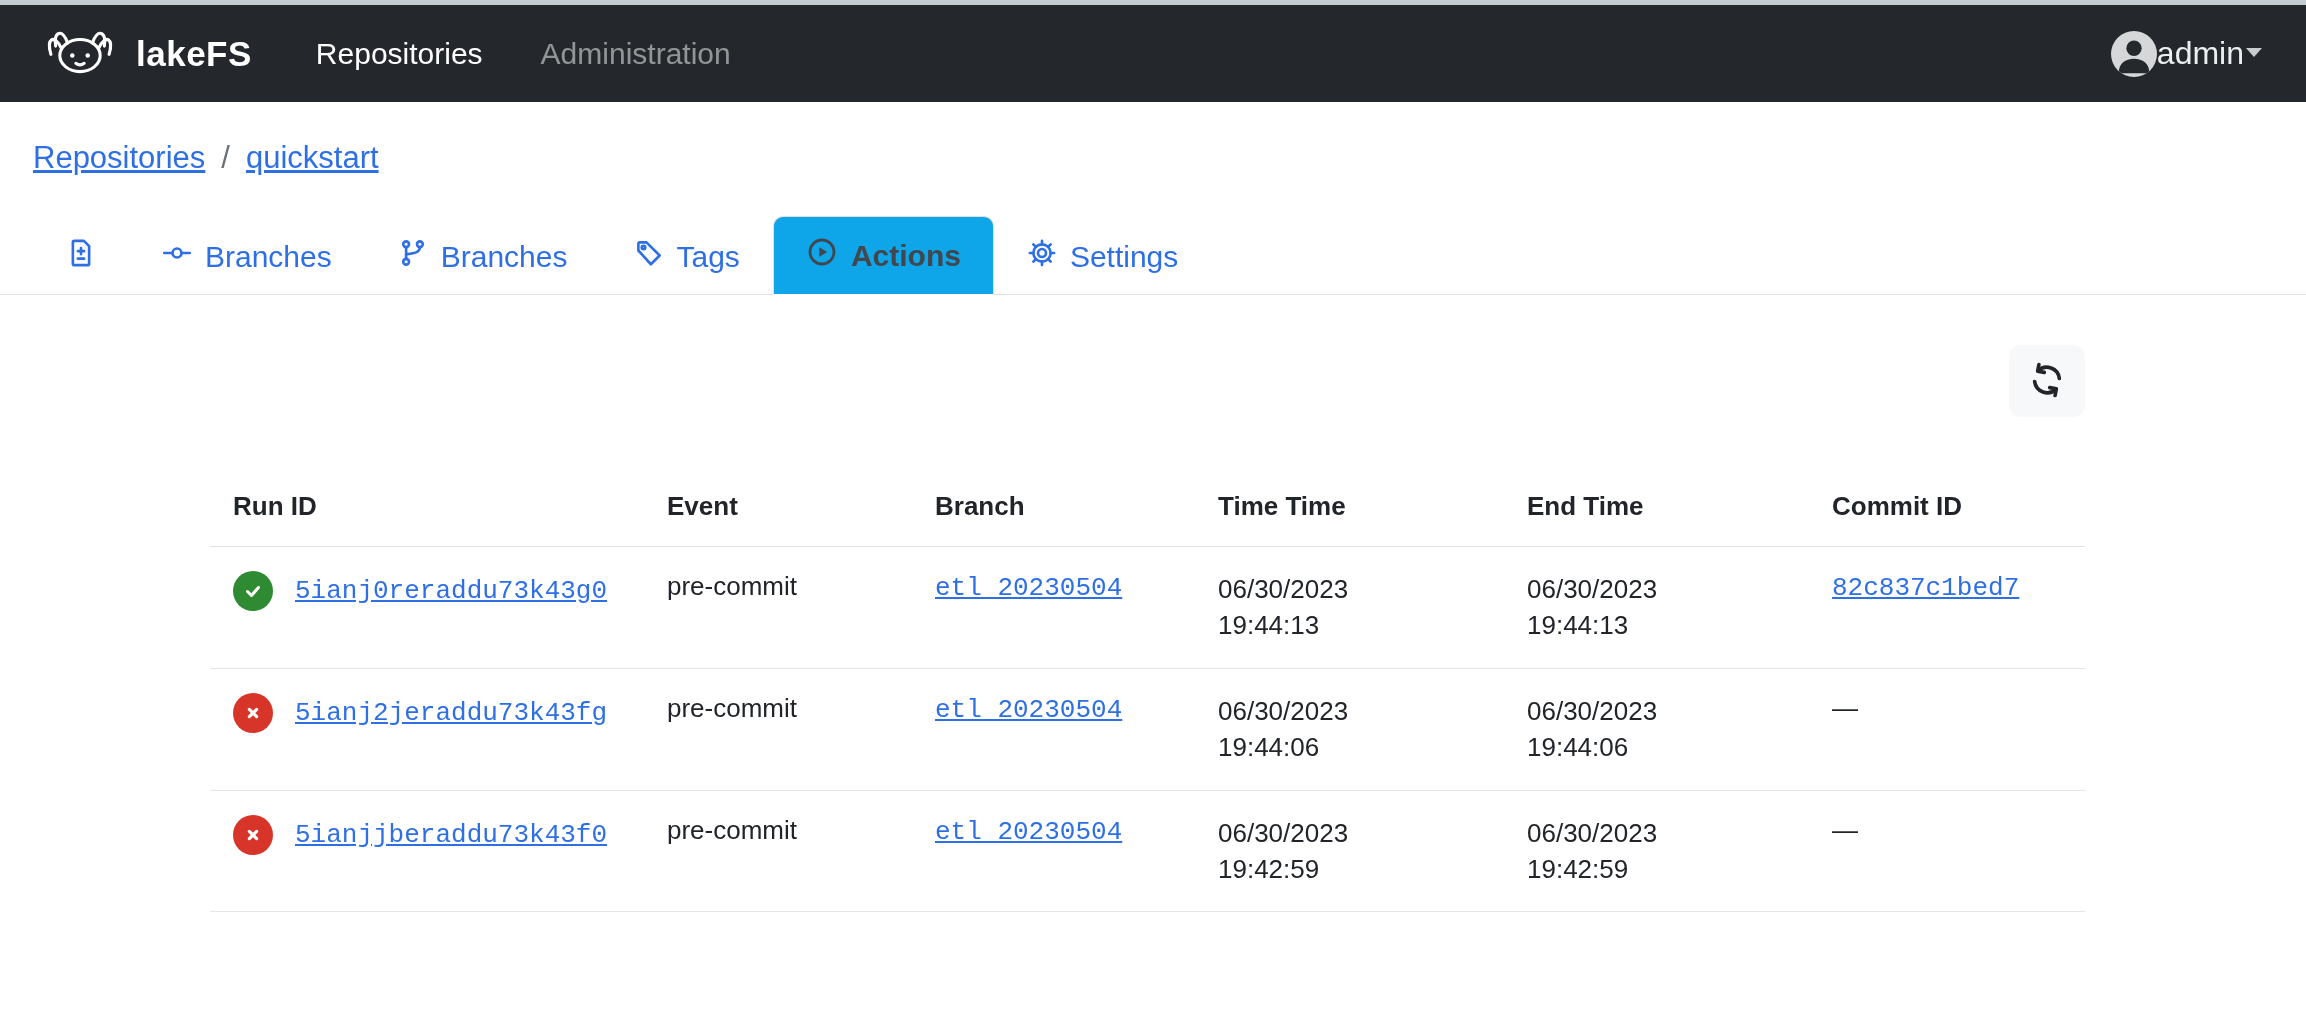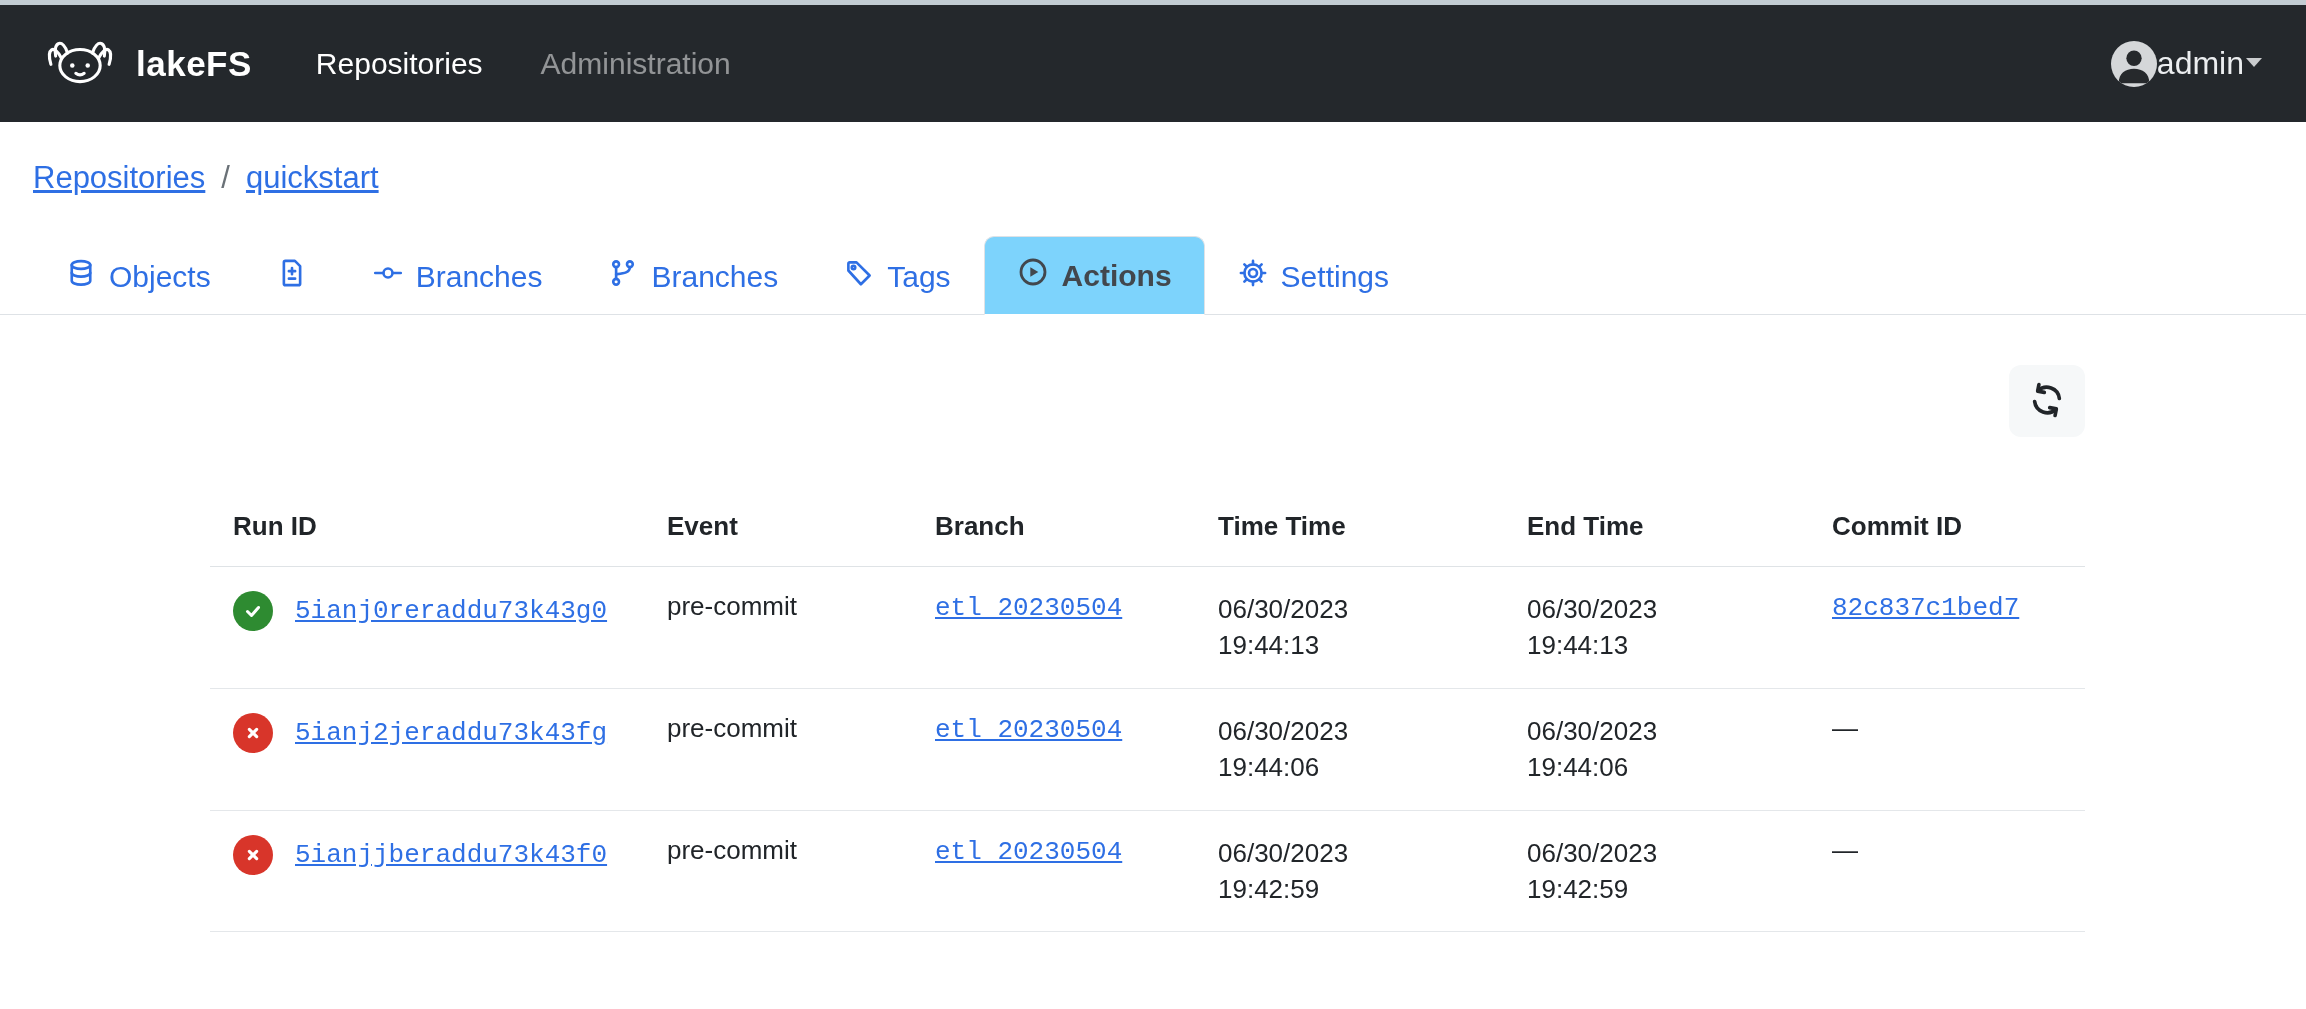--- a/index.html
+++ b/index.html
@@ -1,21 +1,21 @@
 <!DOCTYPE html>
 <html><head>
 <meta charset="utf-8">
 <style>
   * { margin:0; padding:0; box-sizing:border-box; }
   html,body { width:2306px; height:1009px; background:#fff; overflow:hidden;
               font-family:"Liberation Sans", sans-serif; color:#212529; }
   .top-strip { height:5px; background:#c2ccd2; }
 
   
-  .navbar { height:117px; background:#24282c; display:flex; align-items:center; padding:0 42px; }
+  .navbar { height:97px; background:#24282c; display:flex; align-items:center; padding:0 42px; }
   .brand { display:flex; align-items:center; gap:18px; }
   .brand-name { font-size:35px; font-weight:700; color:#fff; letter-spacing:.5px; }
   .nav-links { display:flex; gap:58px; margin-left:64px; font-size:30px; }
   .nav-link { color:#fff; text-decoration:none; cursor:pointer; }
   .nav-link.dim { color:rgba(255,255,255,.5); }
   .nav-user { margin-left:auto; display:flex; align-items:center; cursor:pointer; }
   .avatar { width:46px; height:46px; border-radius:50%; background:#d5d7d9;
             display:flex; align-items:flex-end; justify-content:center; overflow:hidden; }
   .user-name { font-size:32px; color:#eceef0; }
 
@@ -23,21 +23,21 @@
   .breadcrumb { margin:38px 40px 0 33px; font-size:31px; display:flex; align-items:center; }
   .breadcrumb a { color:#2e6fe4; text-decoration:underline; cursor:pointer; }
   .crumb-sep { color:#6a7177; margin:0 16px; }
 
   
   .tabs { display:flex; align-items:flex-end; margin-top:40px; padding:0 33px;
           border-bottom:1px solid #dee2e6; }
   .tab { display:flex; align-items:center; gap:13px; padding:19px 32px; font-size:30px;
          color:#2e6fe4; border:1px solid transparent; margin-bottom:-1px; cursor:pointer;
          white-space:nowrap; }
-  .tab.active { color:#42474d; font-weight:700; background:#7dd3fc;
+  .tab.active { color:#42474d; font-weight:700; background:#0ea5e9;
                 border-color:#dee2e6 #dee2e6 #fff #dee2e6; border-radius:10px 10px 0 0; }
   .tab svg { flex:none; }
 
   
   .content { margin:0 221px 0 210px; }
   .refresh-row { display:flex; justify-content:flex-end; margin-top:50px; }
   .refresh-btn { width:76px; height:72px; background:#f6f8f9; border:none; border-radius:12px;
                  display:flex; align-items:center; justify-content:center; cursor:pointer; }
 
   table { width:100%; border-collapse:collapse; table-layout:fixed; margin-top:74px;
@@ -97,30 +97,20 @@
 
 <div class="breadcrumb">
   <a>Repositories</a>
   <span class="crumb-sep">/</span>
   <a>quickstart</a>
 </div>
 
 <div class="tabs">
   <div class="tab">
     <span>
-      <svg width="30" height="30" viewBox="0 0 24 24" fill="none" stroke="#2e6fe4" stroke-width="2.1" stroke-linecap="round">
-        <ellipse cx="12" cy="5.6" rx="7.4" ry="3.1"></ellipse>
-        <path d="M4.6 5.6 v6.2 c0 1.72 3.3 3.1 7.4 3.1 s7.4-1.38 7.4-3.1 V5.6"></path>
-        <path d="M4.6 11.8 v6.4 c0 1.72 3.3 3.1 7.4 3.1 s7.4-1.38 7.4-3.1 V11.8"></path>
-      </svg>
-    </span>
-    <span>Objects</span>
-  </div>
-  <div class="tab">
-    <span>
       <svg width="30" height="30" viewBox="0 0 24 24" fill="none" stroke="#2e6fe4" stroke-width="2.1" stroke-linecap="round" stroke-linejoin="round">
         <path d="M5.5 3.5 a1.2 1.2 0 0 1 1.2-1.2 h7.6 L18.5 6.5 v14 a1.2 1.2 0 0 1-1.2 1.2 H6.7 a1.2 1.2 0 0 1-1.2-1.2 z"></path>
         <path d="M12 8 v5 M9.5 10.5 h5 M9.5 16.5 h5"></path>
       </svg>
     </span>
   </div>
   <div class="tab">
     <span>
       <svg width="30" height="30" viewBox="0 0 24 24" fill="none" stroke="#2e6fe4" stroke-width="2.1" stroke-linecap="round">
         <circle cx="12" cy="12" r="3.6"></circle>

